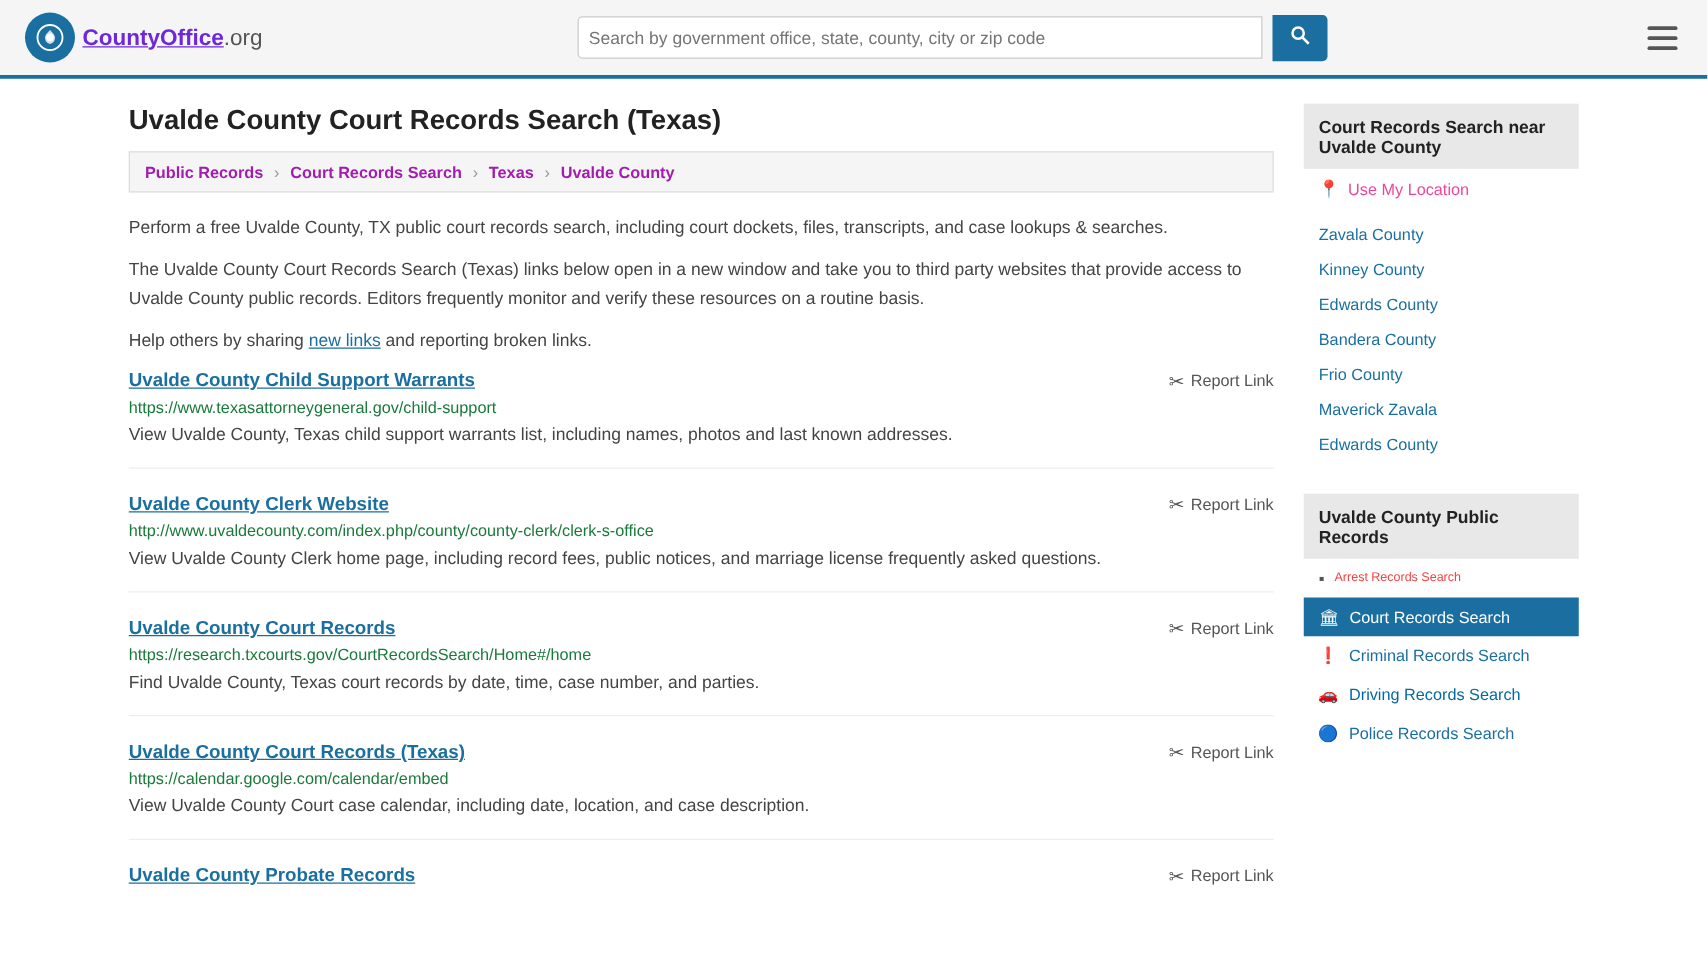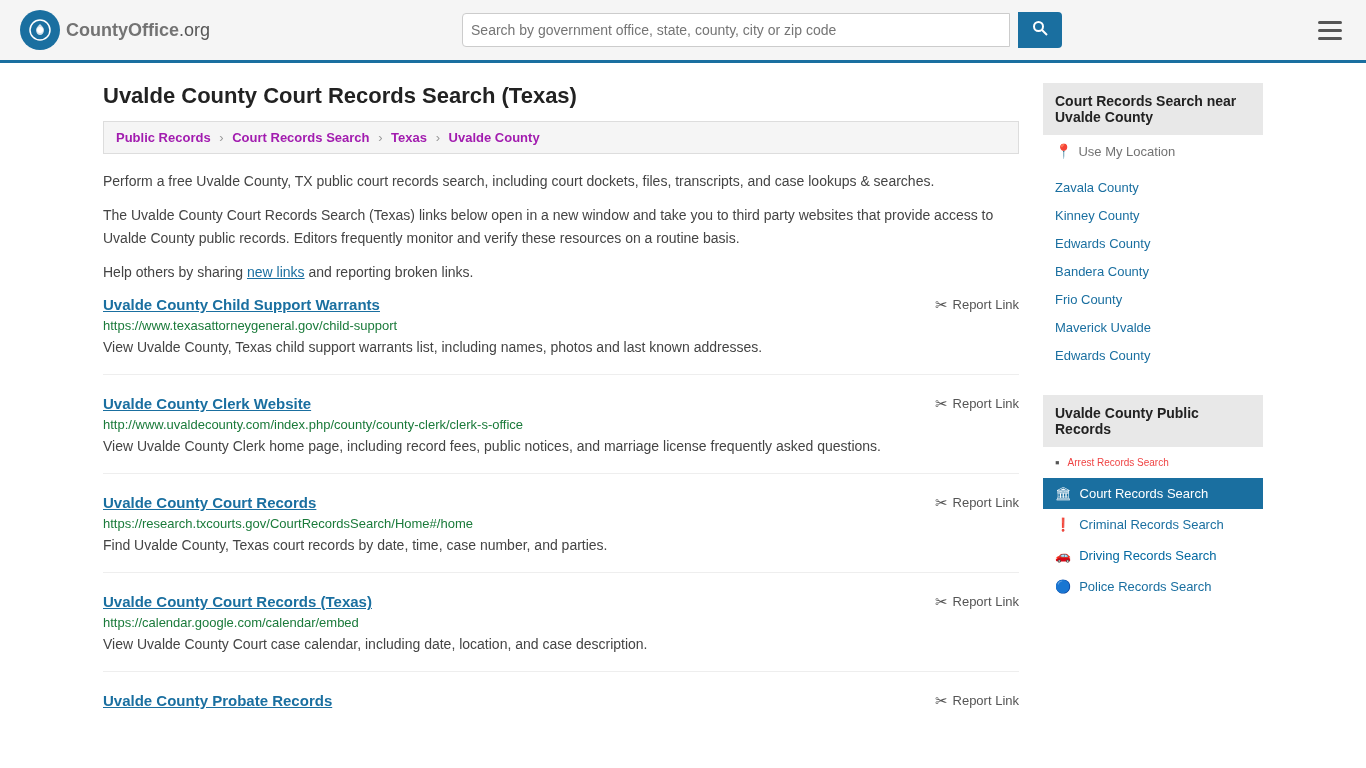--- a/index.html
+++ b/index.html
@@ -182,21 +182,21 @@
 <header class="header">
   <div class="logo-area">
     <div class="logo-circle">
       <svg width="24" height="24" viewBox="0 0 24 24" fill="none">
         <circle cx="12" cy="12" r="10" stroke="white" stroke-width="1.5" fill="#1a6fa0"></circle>
         <path d="M12 6 C10 8, 8 10, 8 12 C8 15, 10 17, 12 17 C14 17, 16 15, 16 12 C16 10, 14 8, 12 6Z" fill="white" opacity="0.8"></path>
         <circle cx="12" cy="12" r="3" fill="white"></circle>
       </svg>
     </div>
     <div>
-      <span style="font-size:18px; font-weight:bold; color:#737373;">CountyOffice</span><span style="font-size:18px; color:#555;">.org</span>
+      <span style="font-size:18px; font-weight:bold; color:#6d28d9;text-decoration:underline;">CountyOffice</span><span style="font-size:18px; color:#555;">.org</span>
     </div>
   </div>
   <div class="search-bar-area">
     <input type="text" style="flex: 1 1 0%; padding: 8px 8px; border: 1px solid rgb(204, 204, 204); border-radius: 4px 0px 0px 4px; font-size: 14px; outline: none;" placeholder="Search by government office, state, county, city or zip code">
     <button class="search-btn">
       <svg width="16" height="16" viewBox="0 0 16 16" fill="white">
           <circle cx="6.5" cy="6.5" r="4.5" stroke="white" stroke-width="2" fill="none"></circle>
           <line x1="10" y1="10" x2="15" y2="15" stroke="white" stroke-width="2"></line>
         </svg>
     </button>
@@ -292,29 +292,29 @@
 
     </div>
   </div>
 
   <div class="sidebar">
 
     <div class="sidebar-section">
       <div class="sidebar-section-header">Court Records Search near Uvalde County</div>
       <div class="use-location" style="padding:8px 12px; cursor:pointer;">
         <span style="font-size:14px;">📍</span>
-        <a href="#" style="color:#737373; text-decoration:none; font-size:13px;text-align:right;">Use My Location</a>
+        <a href="#" style="color:#ec4899; text-decoration:none; font-size:13px;text-align:right;">Use My Location</a>
       </div>
       <ul class="sidebar-link-list">
         <li><a href="#">Zavala County</a></li>
         <li><a href="#">Kinney County</a></li>
         <li><a href="#">Edwards County</a></li>
         <li><a href="#">Bandera County</a></li>
         <li><a href="#">Frio County</a></li>
-        <li><a href="#">Maverick Uvalde</a></li>
+        <li><a href="#">Maverick Zavala</a></li>
         <li><a href="#">Edwards County</a></li>
       </ul>
     </div>
 
     <div class="sidebar-section">
       <div class="sidebar-section-header">Uvalde County Public Records</div>
       <ul class="public-records-list">
         <li style="display:flex; align-items:center; gap:8px; padding:8px 12px;">
           <span style="font-size:13px; color:#555;">▪</span>
           <a href="#" style="color:#ef4444; text-decoration:none; font-size:10px;">Arrest Records Search</a>

